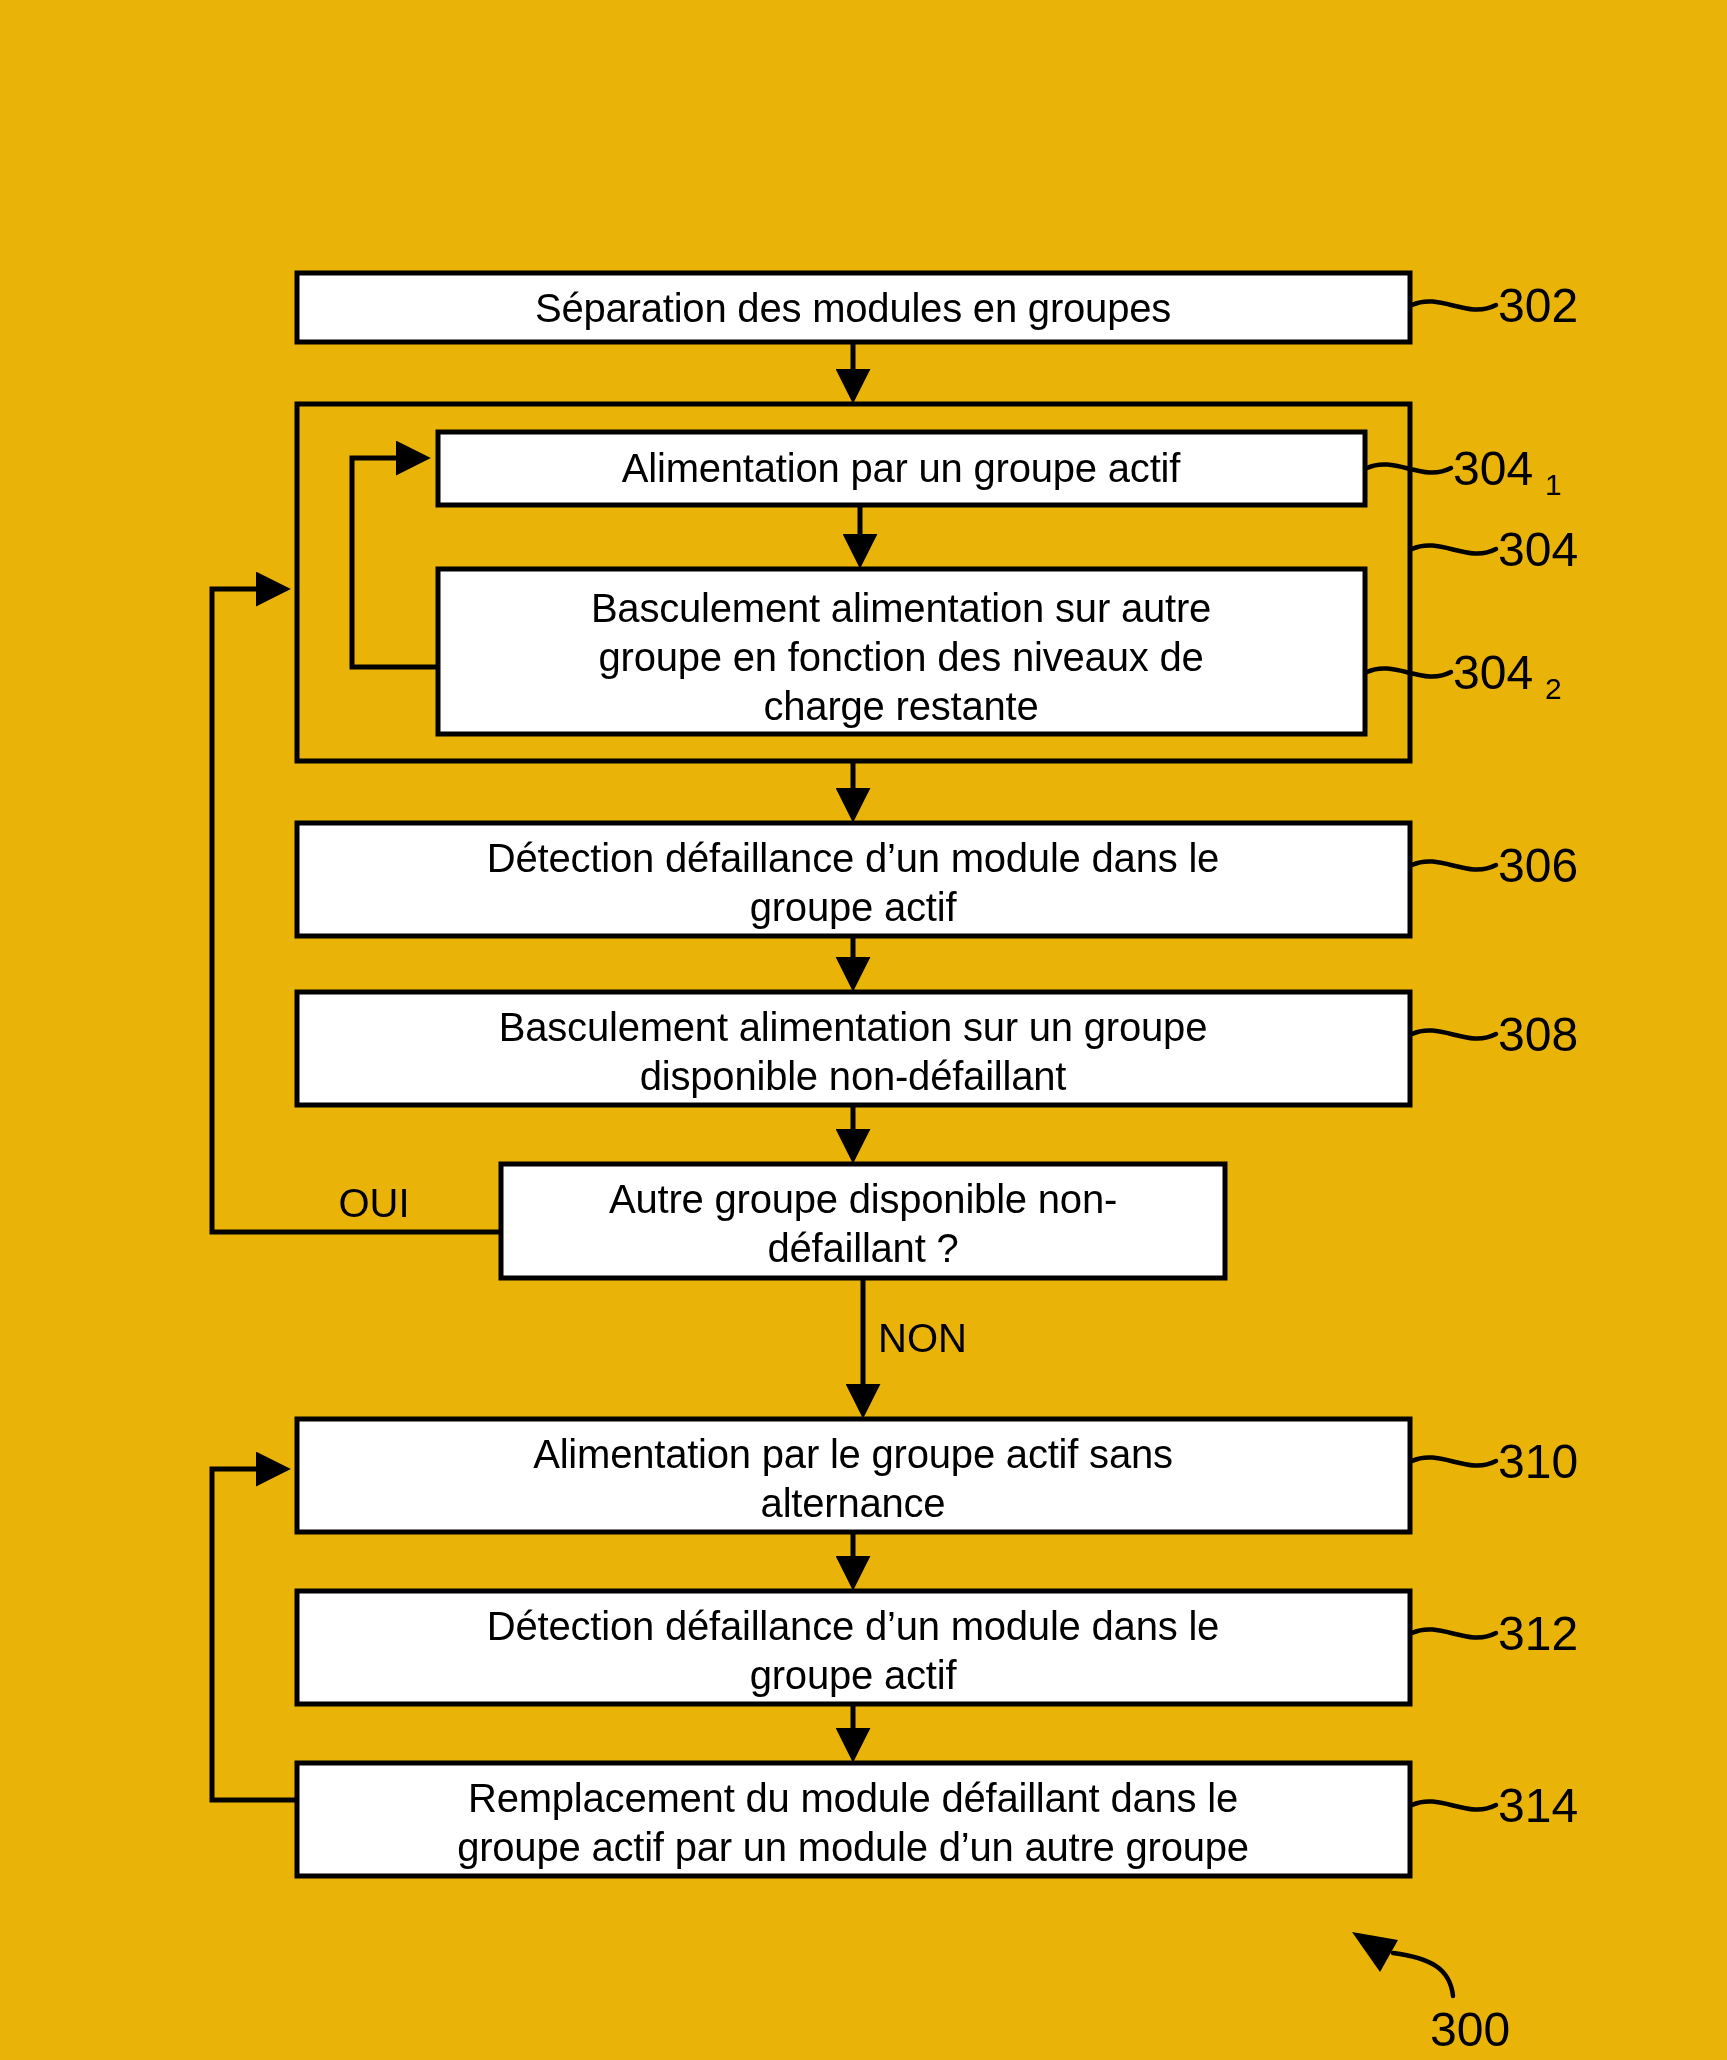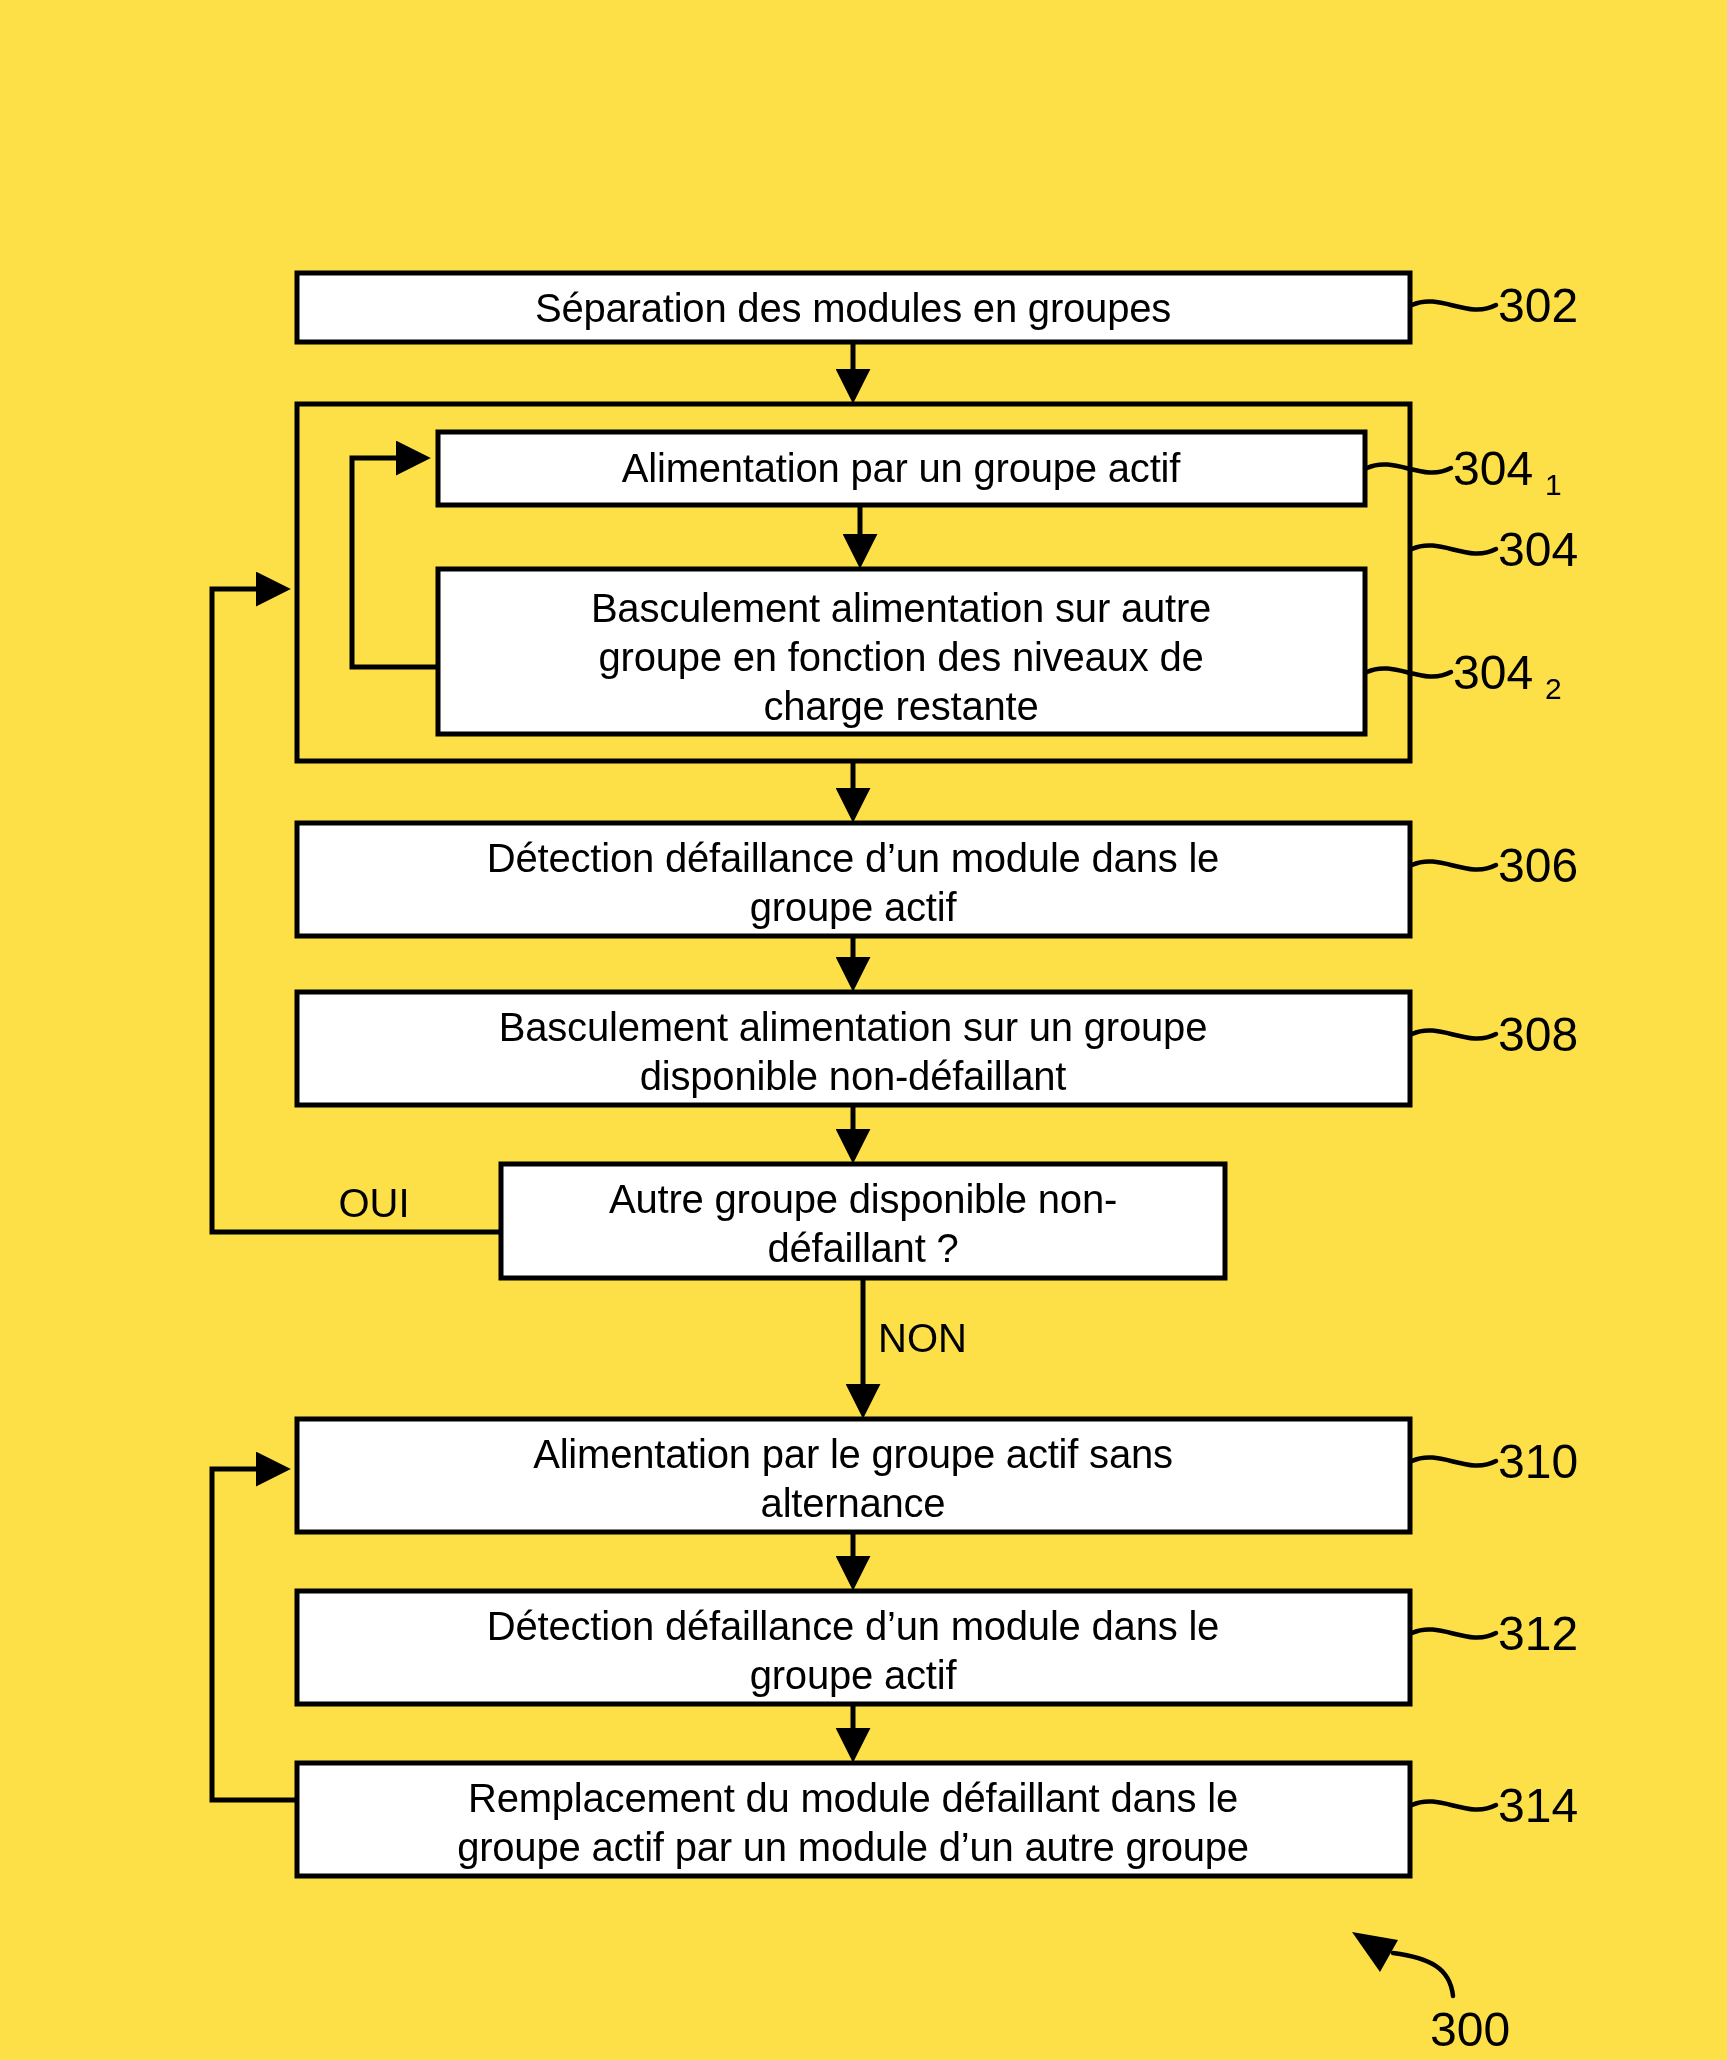--- a/index.html
+++ b/index.html
@@ -10,21 +10,21 @@
   body {
     width: 1727px;
     height: 2060px;
     font-family: "Liberation Sans", sans-serif;
     overflow: hidden;
   }
   #figure-root {
     position: relative;
     width: 1727px;
     height: 2060px;
-    background: #fde047;
+    background: #eab308;
   }
   svg#flow {
     position: absolute;
     left: 0;
     top: 0;
     width: 1727px;
     height: 2060px;
     display: block;
   }
   .box-rect {

